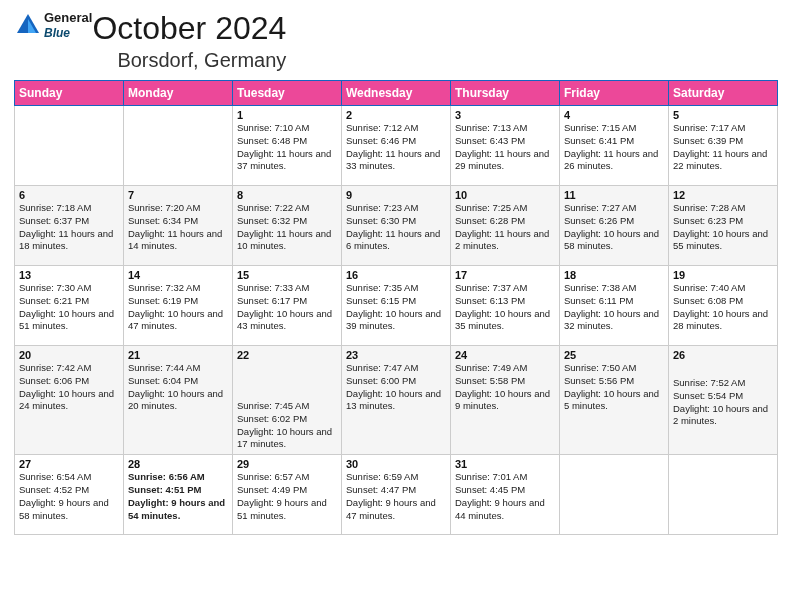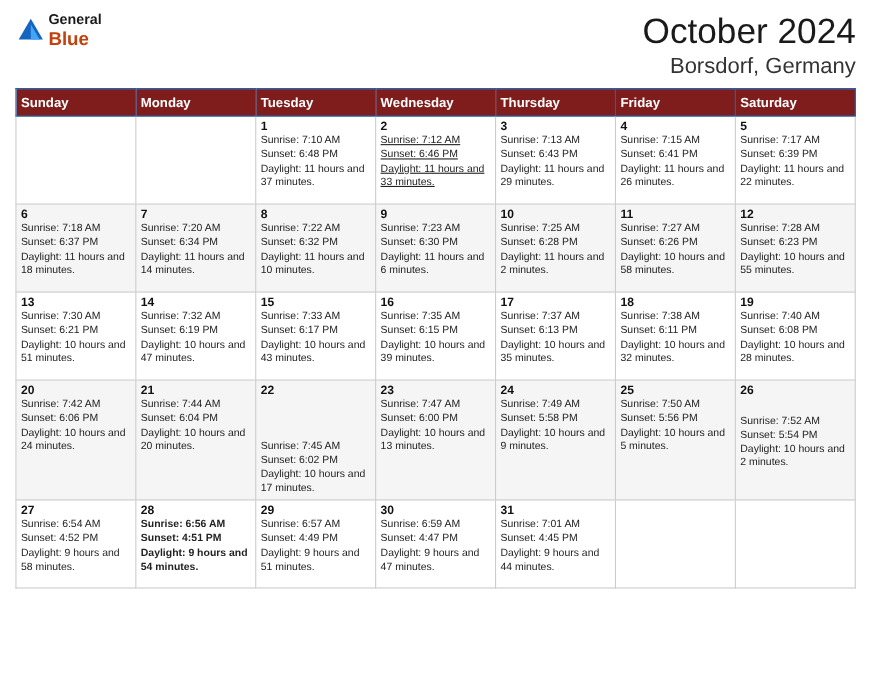--- a/index.html
+++ b/index.html
@@ -11,21 +11,20 @@
       overflow: hidden;
     }
     .page {
       width: 792px;
       height: 612px;
       background: #fff;
       padding: 10px 14px 10px 14px;
     }
     .header {
       display: flex;
-      justify-content: space-between;
       align-items: flex-start;
       margin-bottom: 8px;
     }
     .logo-area {
       display: flex;
       align-items: center;
     }
     .logo-icon {
       width: 28px;
       height: 28px;
@@ -43,21 +42,21 @@
       font-size: 20px;
       color: #333;
       margin-top: 2px;
     }
     .calendar {
       width: 100%;
       border-collapse: collapse;
       font-size: 10px;
     }
     .calendar thead th {
-      background: #7f1d1d;
+      background: #ec4899;
       color: #fff;
       padding: 5px 4px;
       text-align: left;
       font-size: 12px;
       font-weight: bold;
       border: 1px solid #1565C0;
     }
     .calendar tbody td {
       border: 1px solid #ccc;
       vertical-align: top;
@@ -91,21 +90,21 @@
 <div class="page">
   <div class="header">
     <div class="logo-area">
       <svg class="logo-icon" viewBox="0 0 28 28">
         <rect x="0" y="0" width="28" height="28" fill="white"></rect>
         <polygon points="14,3 25,22 3,22" fill="#1565C0"></polygon>
         <polygon points="14,8 22,22 14,22" fill="#42A5F5"></polygon>
       </svg>
       <div>
         <div style="font-size:13px;font-weight:bold;color:#1a1a1a;line-height:1.2;">General</div>
-        <div style="font-size:17px;font-weight:bold;color:#c2410c;line-height:1.2;">Blue</div>
+        <div style="font-size:12px;font-weight:bold;color:#0c4a6e;line-height:1.2;font-style:italic;">Blue</div>
       </div>
     </div>
     <div class="title-area">
       <div class="month-title">October 2024</div>
       <div class="location">Borsdorf, Germany</div>
     </div>
   </div>
 
   <table class="calendar">
     <thead>
@@ -124,21 +123,21 @@
           <td class="empty-cell"></td>
           <td class="empty-cell"></td>
           <td>
             <span class="day-num">1</span>
             <div class="day-info" style="white-space: pre-line;">Sunrise: 7:10 AM
 Sunset: 6:48 PM
 Daylight: 11 hours and 37 minutes.</div>
           </td>
           <td>
             <span class="day-num">2</span>
-            <div class="day-info" style="white-space: pre-line; text-decoration: underline;">Sunrise: 7:12 AM
+            <div class="day-info" style="white-space: pre-line;">Sunrise: 7:12 AM
 Sunset: 6:46 PM
 Daylight: 11 hours and 33 minutes.</div>
           </td>
           <td>
             <span class="day-num">3</span>
             <div class="day-info" style="white-space: pre-line;">Sunrise: 7:13 AM
 Sunset: 6:43 PM
 Daylight: 11 hours and 29 minutes.</div>
           </td>
           <td>

